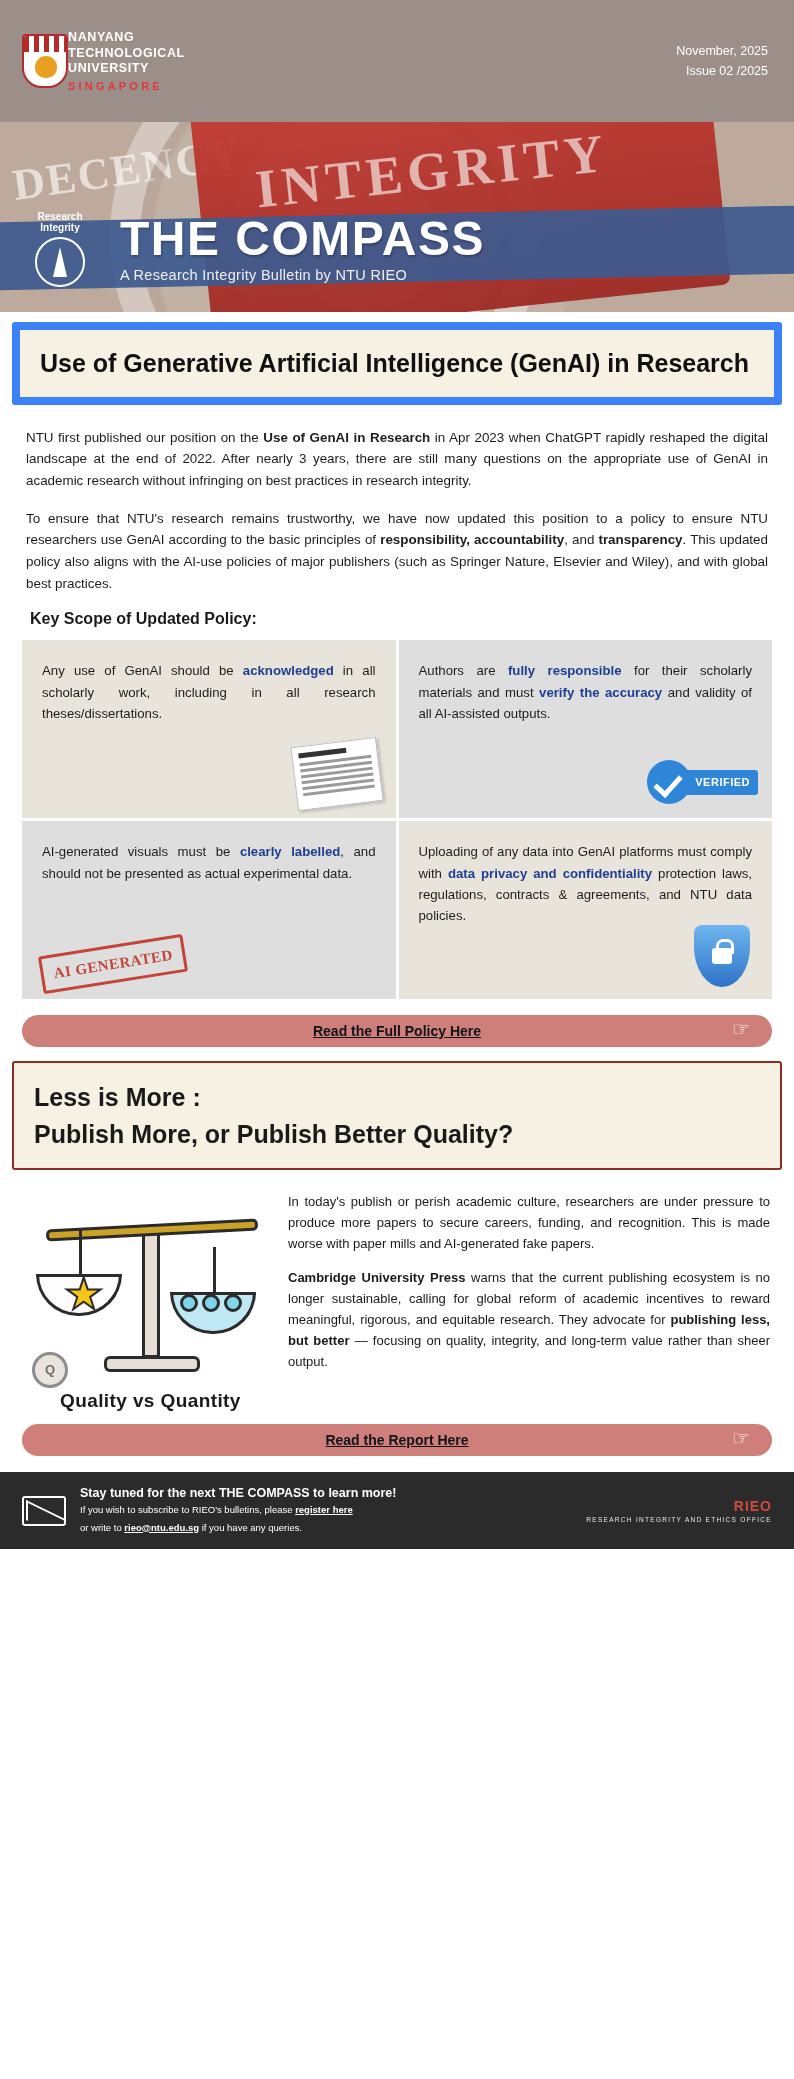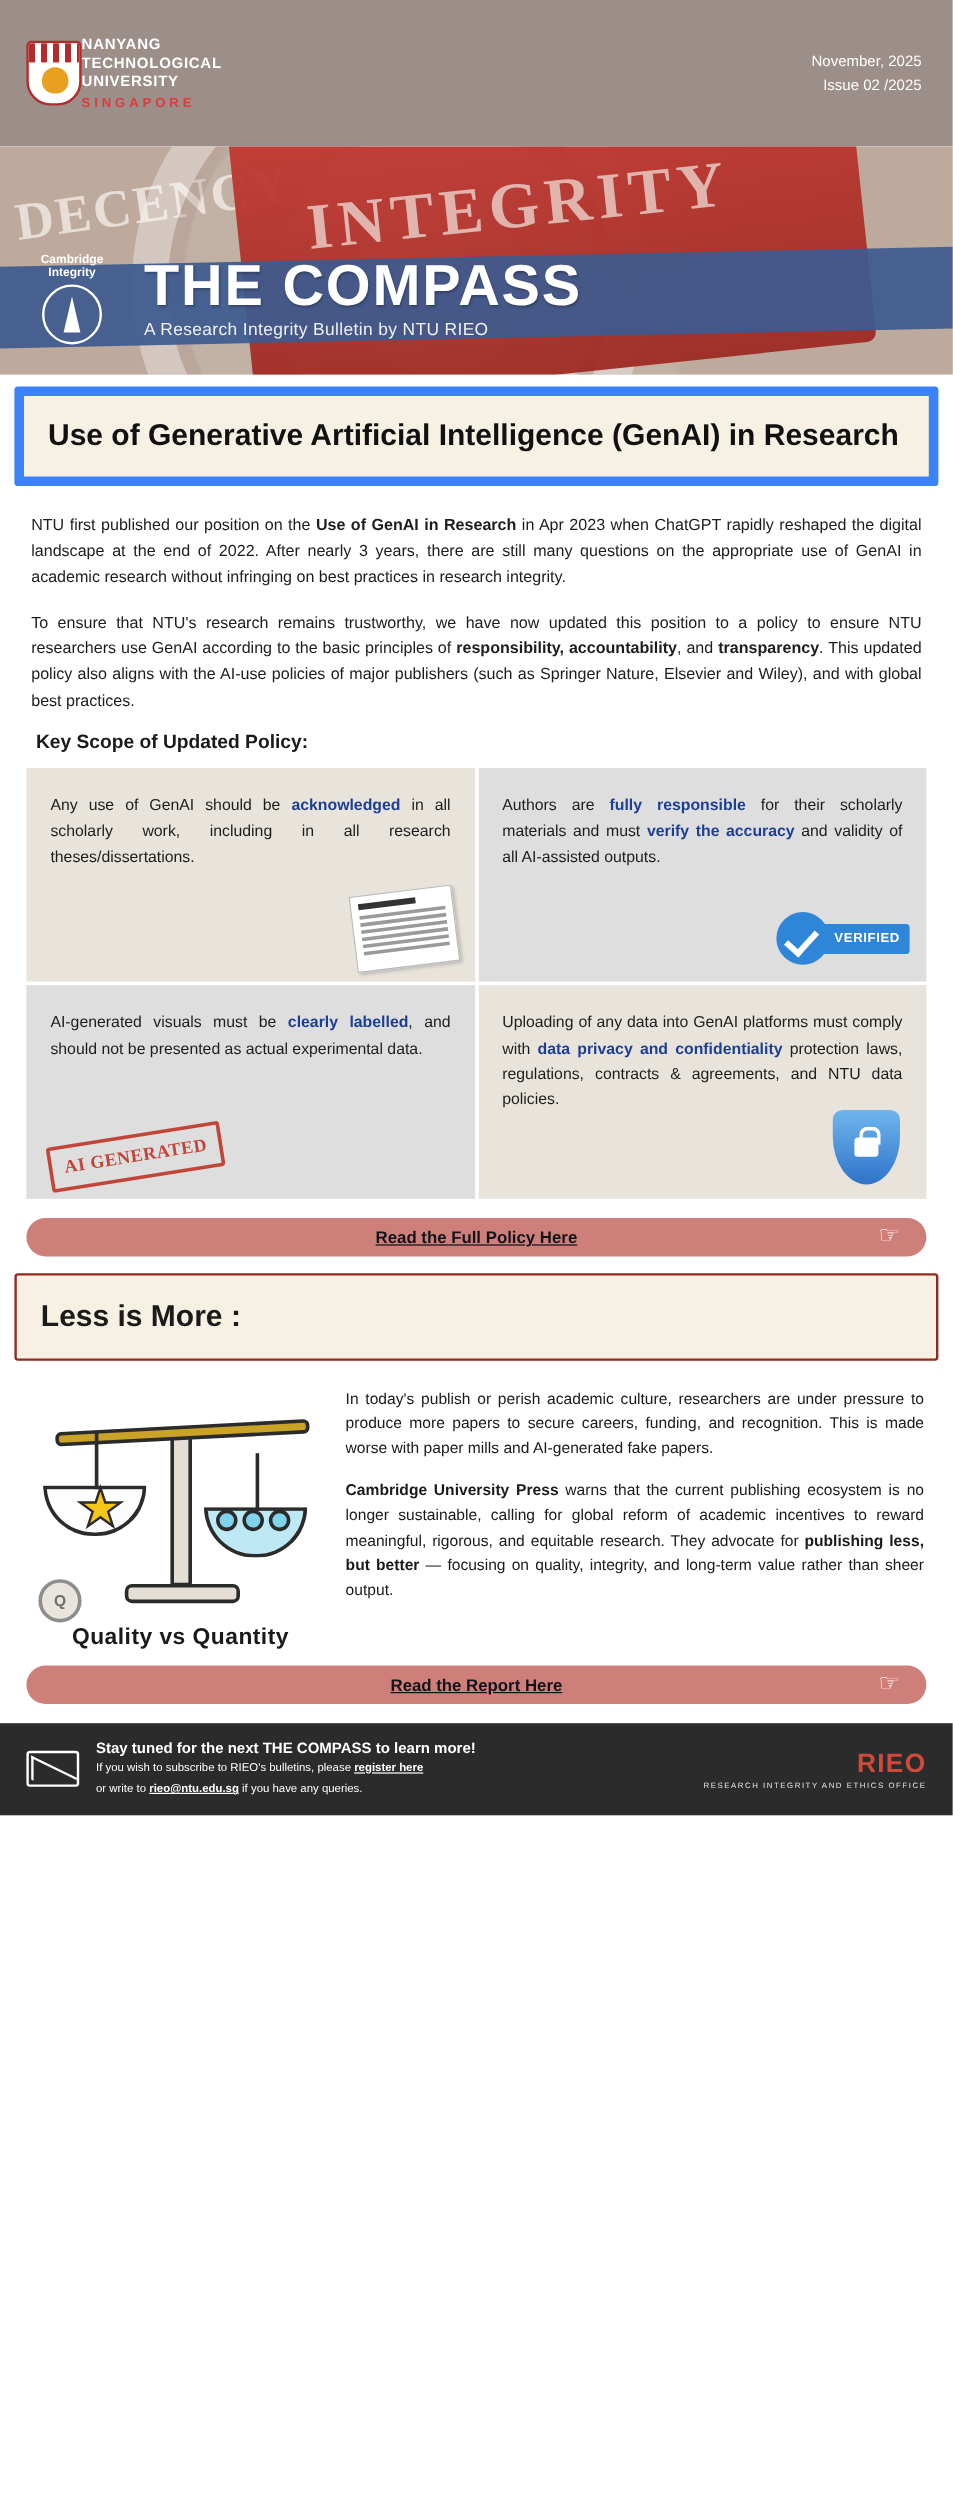--- a/index.html
+++ b/index.html
@@ -358,21 +358,21 @@
   }
   .env:after{
     content:"";position:absolute;left:2px;top:2px;width:36px;height:18px;
     border-top:2px solid #fff;border-left:2px solid #fff;
     transform:skewY(26deg);transform-origin:left top;
   }
   .foot-t1 { font-size:12.5px; font-weight:bold; }
   .foot-t2 { font-size:9.5px; line-height:1.55; margin-top:3px; }
   .foot-t2 a { color:#fff; text-decoration:underline; font-weight:bold; }
   .rieo-logo { text-align:right; }
-  .rieo-word { color:#cf4a3a; font-size:22px; font-weight:bold; letter-spacing:1px; }
+  .rieo-word { color:#cf4a3a; font-size:14px; font-weight:bold; letter-spacing:1px; }
   .rieo-sub { font-size:6.5px; letter-spacing:1.3px; margin-top:2px; color:#e8e8e8; }
 </style>
 </head>
 <body>
 
 <div class="page">
 
   <div class="masthead">
     <div class="logo-wrap">
       <div class="crest"></div>
@@ -392,21 +392,21 @@
   </div>
 
   <div class="banner">
     <div class="banner-word-left">DECENCY</div>
     <div class="banner-ring"></div>
     <div class="banner-red"></div>
     <div class="banner-red-txt">INTEGRITY</div>
     <div class="banner-blue"></div>
     <div class="banner-content">
       <div class="ri-badge">
-        <div class="ri-txt">Cambridge</div>
+        <div class="ri-txt">Research</div>
         <div class="ri-txt">Integrity</div>
         <div class="ri-circle"></div>
       </div>
       <div>
         <div class="compass-title">THE COMPASS</div>
         <div class="compass-sub">A Research Integrity Bulletin by NTU RIEO</div>
       </div>
     </div>
   </div>
 
@@ -464,20 +464,21 @@
   <div class="cta">
     <a href="#">Read the Full Policy Here</a>
     <span class="cursor-ic">☞</span>
   </div>
 
   <div class="divider"></div>
 
   <div class="title-box2">
     <h1>
       <span>Less is More :</span><br>
+      <span>Publish More, or Publish Better Quality?</span>
     </h1>
   </div>
 
   <div class="art2">
     <div class="scale-art">
       <div class="scale-base"></div>
       <div class="scale-post"></div>
       <div class="scale-beam"></div>
       <div class="pan left"></div>
       <div class="pan right"></div>

